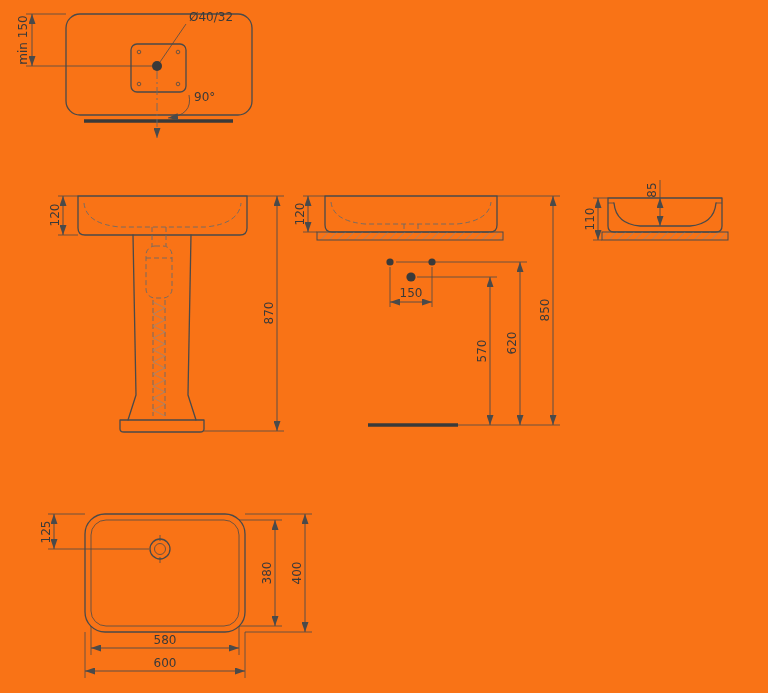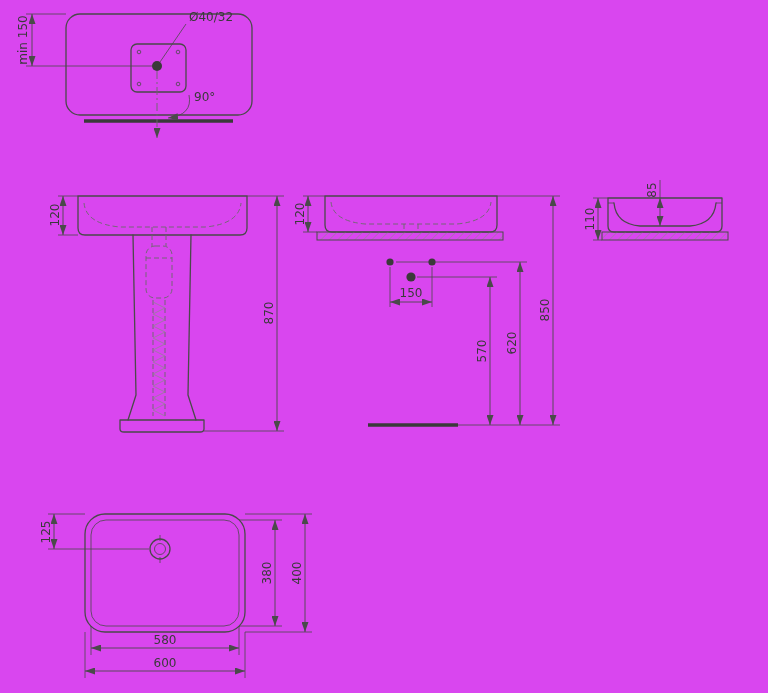--- a/index.html
+++ b/index.html
@@ -1,16 +1,16 @@
 <!DOCTYPE html>
 <html><head>
 <meta charset="utf-8">
 <style>
   html,body{margin:0;padding:0;background:#ffffff;}
-  .page{position:relative;width:768px;height:693px;background:#d946ef;overflow:hidden;
+  .page{position:relative;width:768px;height:693px;background:#f97316;overflow:hidden;
         font-family:"DejaVu Sans", sans-serif;}
   svg text{font-family:"DejaVu Sans", sans-serif;font-size:12px;fill:#3a3a3a;}
   .ol{fill:none;stroke:#4a4a4a;stroke-width:1.3;stroke-linejoin:round;stroke-linecap:round;}
   .thin{fill:none;stroke:#4a4a4a;stroke-width:0.8;}
   .dim{fill:none;stroke:#4a4a4a;stroke-width:0.9;}
   .dash{fill:none;stroke:#6a6a6a;stroke-width:0.9;stroke-dasharray:5 3;}
   .cl{fill:none;stroke:#6a6a6a;stroke-width:0.9;stroke-dasharray:8 3 2 3;}
   .thick{fill:none;stroke:#3a3a3a;stroke-width:3.5;}
   .dot{fill:#3a3a3a;stroke:none;}
   .hatchrect{fill:url(#hatch);stroke:#4a4a4a;stroke-width:1;}

